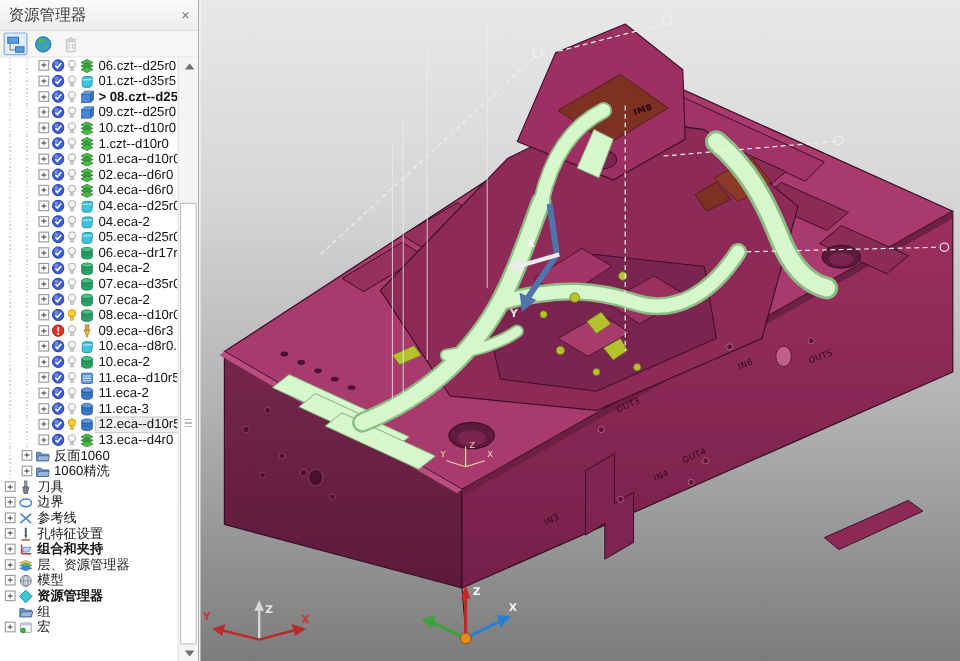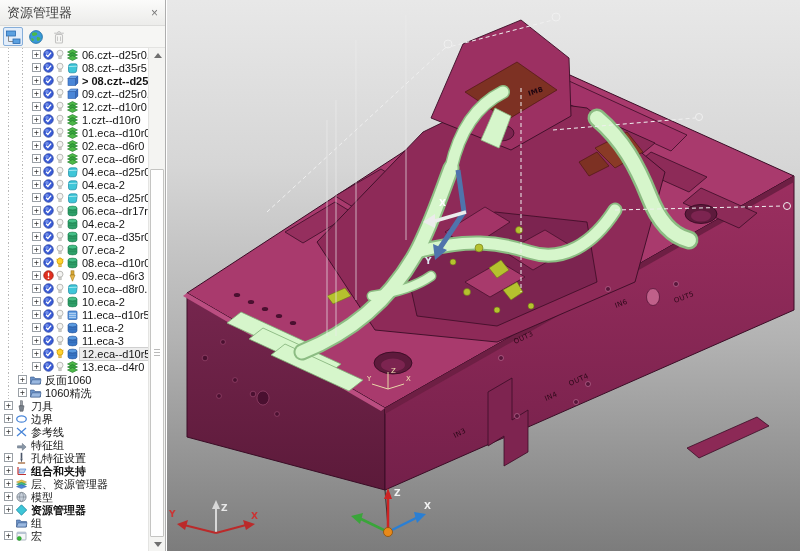--- a/index.html
+++ b/index.html
@@ -122,21 +122,21 @@
       <span class="expand">+</span>
       <svg class="mini st">
               <use href="#i-check" xlink:href="#i-check"></use>
             </svg>
       <svg class="mini bu">
               <use href="#i-bulb-dim" xlink:href="#i-bulb-dim"></use>
             </svg>
       <svg class="mini ty" viewBox="0 0 12 12">
               <use href="#i-blob-cyan" xlink:href="#i-blob-cyan"></use>
             </svg>
-      <span class="lbl">08.czt--d35r5</span>
+      <span class="lbl">01.czt--d35r5</span>
     </div>
           <div class="row lvl3 bold">
       <span class="pad"></span>
       <span class="expand">+</span>
       <svg class="mini st">
               <use href="#i-check" xlink:href="#i-check"></use>
             </svg>
       <svg class="mini bu">
               <use href="#i-bulb-dim" xlink:href="#i-bulb-dim"></use>
             </svg>
@@ -164,21 +164,21 @@
       <span class="expand">+</span>
       <svg class="mini st">
               <use href="#i-check" xlink:href="#i-check"></use>
             </svg>
       <svg class="mini bu">
               <use href="#i-bulb-dim" xlink:href="#i-bulb-dim"></use>
             </svg>
       <svg class="mini ty" viewBox="0 0 12 12">
               <use href="#i-stack-green" xlink:href="#i-stack-green"></use>
             </svg>
-      <span class="lbl">12.czt--d10r0</span>
+      <span class="lbl">10.czt--d10r0</span>
     </div>
           <div class="row lvl3">
       <span class="pad"></span>
       <span class="expand">+</span>
       <svg class="mini st">
               <use href="#i-check" xlink:href="#i-check"></use>
             </svg>
       <svg class="mini bu">
               <use href="#i-bulb-dim" xlink:href="#i-bulb-dim"></use>
             </svg>
@@ -220,21 +220,21 @@
       <span class="expand">+</span>
       <svg class="mini st">
               <use href="#i-check" xlink:href="#i-check"></use>
             </svg>
       <svg class="mini bu">
               <use href="#i-bulb-dim" xlink:href="#i-bulb-dim"></use>
             </svg>
       <svg class="mini ty" viewBox="0 0 12 12">
               <use href="#i-stack-green" xlink:href="#i-stack-green"></use>
             </svg>
-      <span class="lbl">07.eca--d6r0</span>
+      <span class="lbl">04.eca--d6r0</span>
     </div>
           <div class="row lvl3">
       <span class="pad"></span>
       <span class="expand">+</span>
       <svg class="mini st">
               <use href="#i-check" xlink:href="#i-check"></use>
             </svg>
       <svg class="mini bu">
               <use href="#i-bulb-dim" xlink:href="#i-bulb-dim"></use>
             </svg>
@@ -490,29 +490,20 @@
       <span class="lbl">边界</span>
     </div>
           <div class="row lvl1">
       <span class="pad"></span>
       <span class="expand">+</span>
 
       <svg class="mini ty" viewBox="0 0 12 12">
               <use href="#i-refline" xlink:href="#i-refline"></use>
             </svg>
       <span class="lbl">参考线</span>
-    </div>
-          <div class="row lvl1">
-      <span class="pad"></span>
-      <span class="expand" style="visibility: hidden;"></span>
-
-      <svg class="mini ty" viewBox="0 0 12 12">
-              <use href="#i-featgroup" xlink:href="#i-featgroup"></use>
-            </svg>
-      <span class="lbl">特征组</span>
     </div>
           <div class="row lvl1">
       <span class="pad"></span>
       <span class="expand">+</span>
 
       <svg class="mini ty" viewBox="0 0 12 12">
               <use href="#i-holefeat" xlink:href="#i-holefeat"></use>
             </svg>
       <span class="lbl">孔特征设置</span>
     </div>

